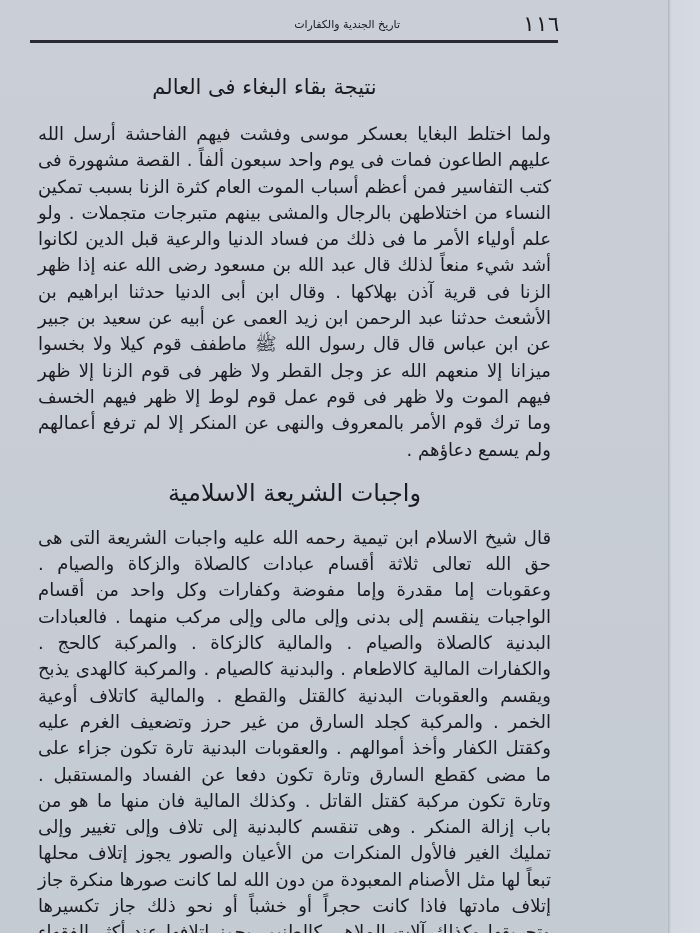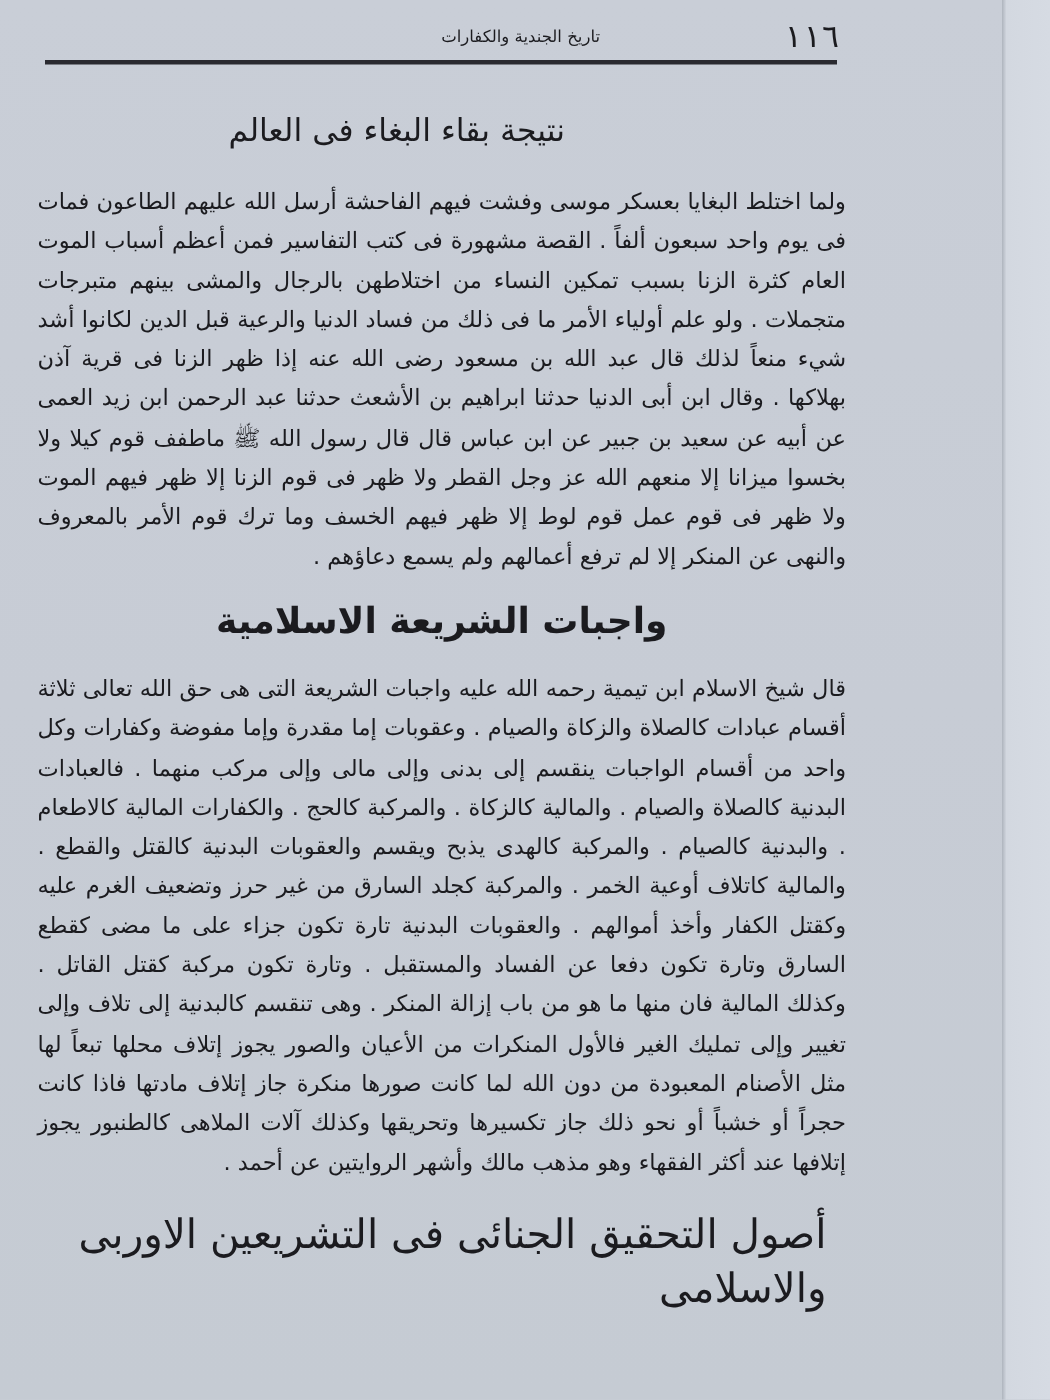--- a/index.html
+++ b/index.html
@@ -32,22 +32,22 @@
     .header-rule {
       position: absolute; left: 30px; top: 40px; width: 528px; height: 3px;
       background: #2a2a30;
     }
     .content {
       position: absolute; left: 22px; top: 71px; width: 545px;
       direction: rtl; text-align: justify;
     }
     h1, h2, h3 { margin: 0; font-weight: normal; text-align: center; }
     .h-main { font-size: 21px; margin: 4px 0 22px 0; padding-right: 0; transform: translateX(-30px); }
-    p { margin: 3px; font-size: 15px; line-height: 26.3px; text-align-last: right; }
-    .h-section { font-size: 24px; margin: 16px 0 18px 0; font-weight: bold; }
+    p { margin: 16px; font-size: 18px; line-height: 26.3px; text-align-last: right; }
+    .h-section { font-size: 24px; margin: 16px 0 18px 0; }
     .h-sub { font-size: 16px; margin: 0 0 16px 0; }
     .h-big { font-size: 27px; text-align: right; margin: 18px 16px 8px 0; line-height: 36px; }
     .para1 { margin-top: 0; }
   </style>
 </head>
 <body>
 
 <div class="page">
   <div class="running-header">
     <span class="page-number">١١٦</span>

